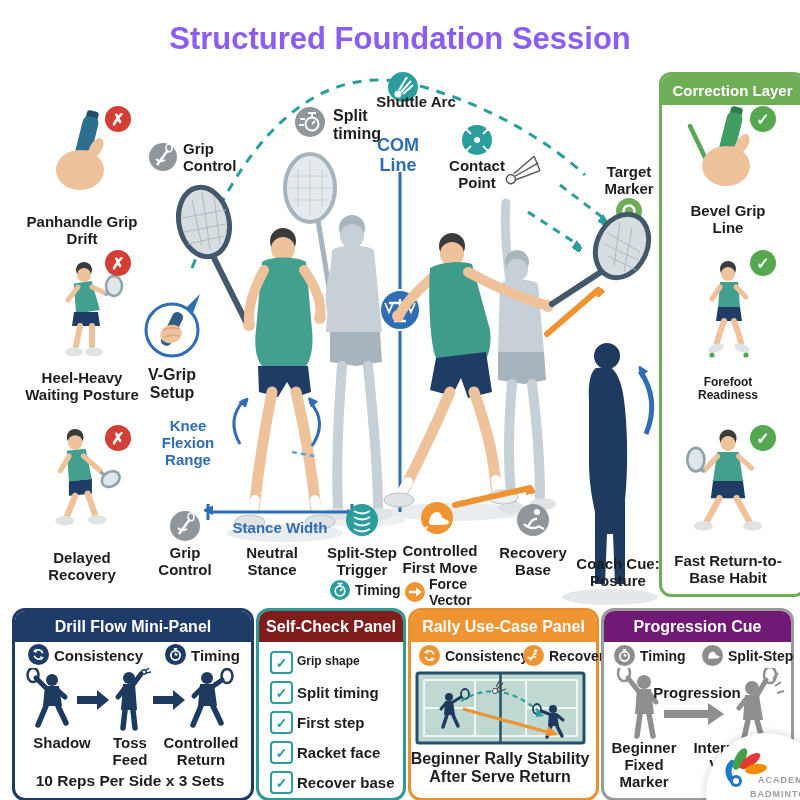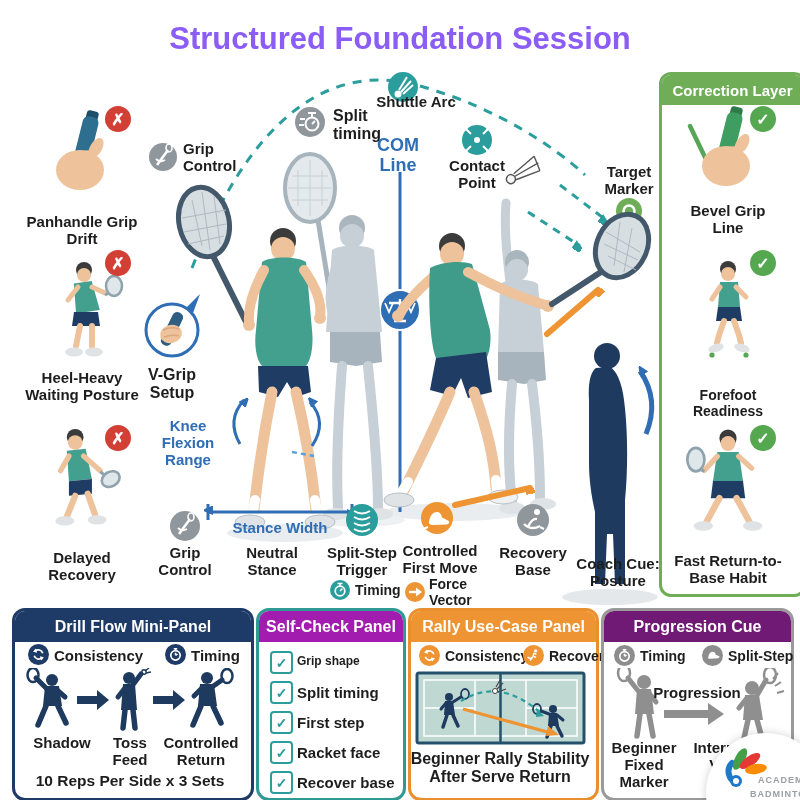--- a/index.html
+++ b/index.html
@@ -336,21 +336,21 @@
     <path d="M48,23 L66,23 L68,48 L46,48 Z" fill="#43a08f"></path>
     <path d="M48,28 L40,40 M64,28 L74,38" stroke="#eec39c" stroke-width="5" fill="none" stroke-linecap="round"></path>
     <path d="M46,48 L68,48 L70,62 L44,62 Z" fill="#1f3c64"></path>
     <path d="M52,62 L47,76 L45,84 M62,62 L67,76 L69,84" stroke="#eec39c" stroke-width="6" fill="none" stroke-linecap="round"></path>
     <ellipse cx="44" cy="89" rx="8" ry="4" fill="#dfe3e6" transform="rotate(-18 44 89)"></ellipse>
     <ellipse cx="70" cy="89" rx="8" ry="4" fill="#dfe3e6" transform="rotate(18 70 89)"></ellipse>
     <circle cx="40" cy="96" r="2.6" fill="#57a657"></circle>
       <circle cx="74" cy="96" r="2.6" fill="#57a657"></circle>
   </svg>
   <div class="badge ok" style="left:750px;top:250px;">✓</div>
-  <div class="lbl ctr" style="left:728px;top:376px;font-size:14px;width:100px;margin-top:12px;">Forefoot Readiness</div>
+  <div class="lbl ctr" style="left:728px;top:376px;font-size:12px;width:100px;">Forefoot Readiness</div>
 
   <svg class="abs" style="left:668px;top:415px;" width="120" height="132" viewBox="0 0 112 100">
     <circle cx="56" cy="10" r="8" fill="#3b3b3b"></circle>
       <circle cx="56" cy="15" r="7" fill="#eec39c"></circle>
     <path d="M46,23 L66,23 L70,50 L42,50 Z" fill="#43a08f"></path>
     <path d="M46,27 L34,40 M66,27 L78,38" stroke="#eec39c" stroke-width="5" fill="none" stroke-linecap="round"></path>
     <ellipse cx="26" cy="30" rx="8" ry="11" fill="#dfe7ea" stroke="#8fa3ad" stroke-width="2.5"></ellipse>
     <path d="M30,39 L34,41" stroke="#8fa3ad" stroke-width="3"></path>
     <path d="M42,50 L70,50 L72,66 L40,66 Z" fill="#1f3c64"></path>
     <path d="M48,66 L36,88 M64,66 L76,88" stroke="#eec39c" stroke-width="6" fill="none" stroke-linecap="round"></path>
@@ -400,21 +400,21 @@
       <ellipse cx="208" cy="8" rx="5.5" ry="7" fill="none" stroke="#1e3a5f" stroke-width="2.5"></ellipse>
       <path d="M182,38 L174,57 M194,38 L202,55" stroke="#1e3a5f" stroke-width="5.5" fill="none" stroke-linecap="round"></path>
     </g>
   </svg>
   <div class="lbl ctr" style="left:62px;top:735px;font-size:15px;width:70px;">Shadow</div>
   <div class="lbl ctr" style="left:130px;top:735px;font-size:15px;width:50px;">Toss Feed</div>
   <div class="lbl ctr" style="left:201px;top:735px;font-size:15px;width:84px;">Controlled Return</div>
   <div class="lbl ctr" style="left:130px;top:772px;font-size:15.5px;white-space:nowrap;">10 Reps Per Side x 3 Sets</div>
 
   <div class="bot-panel" style="left:256px;width:144px;border:3px solid #2f9a94;">
-    <div class="bp-head" style="background:#a21caf;">Self-Check Panel</div>
+    <div class="bp-head" style="background:#7f1d1d;">Self-Check Panel</div>
   </div>
   <div class="chk" style="left:270px;top:651px;">✓</div>
   <div class="lbl" style="left:297px;top:655px;font-size:12px;text-align:left;">Grip shape</div>
   <div class="chk" style="left:270px;top:681px;">✓</div>
   <div class="lbl" style="left:297px;top:685px;font-size:15px;text-align:left;">Split timing</div>
   <div class="chk" style="left:270px;top:711px;">✓</div>
   <div class="lbl" style="left:297px;top:715px;font-size:15px;text-align:left;">First step</div>
   <div class="chk" style="left:270px;top:741px;">✓</div>
   <div class="lbl" style="left:297px;top:745px;font-size:15px;text-align:left;">Racket face</div>
   <div class="chk" style="left:270px;top:771px;">✓</div>

